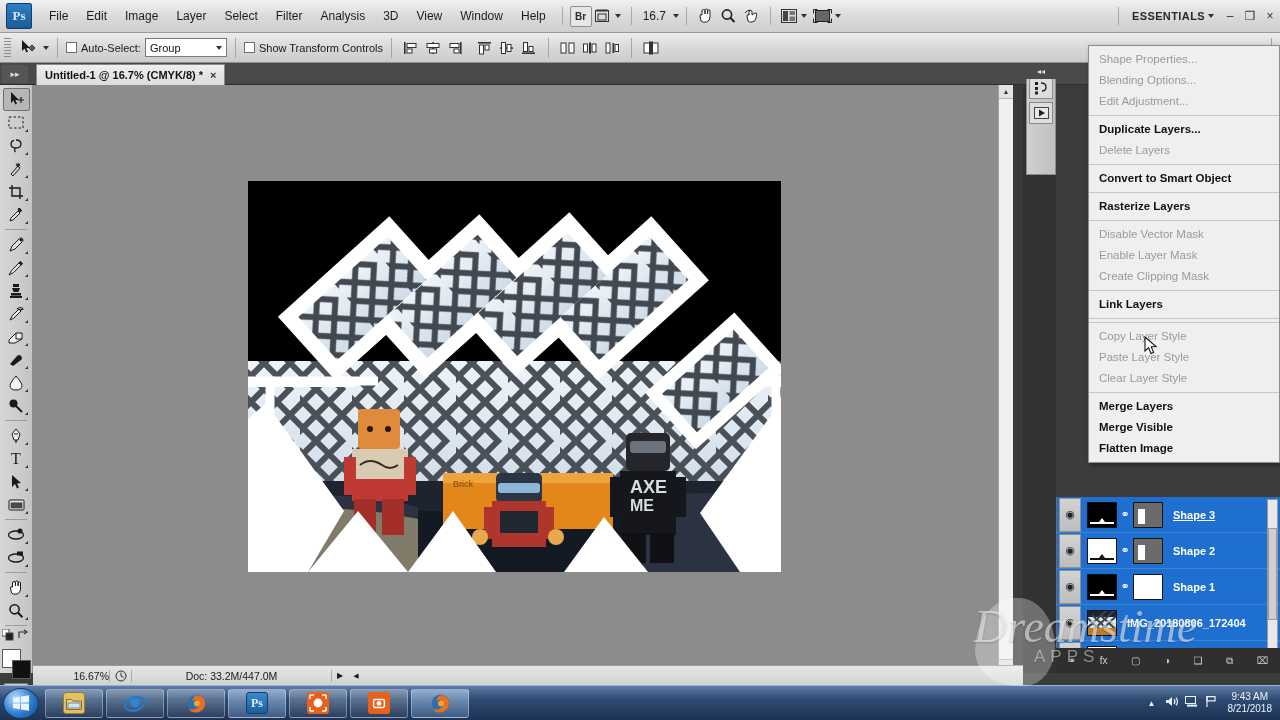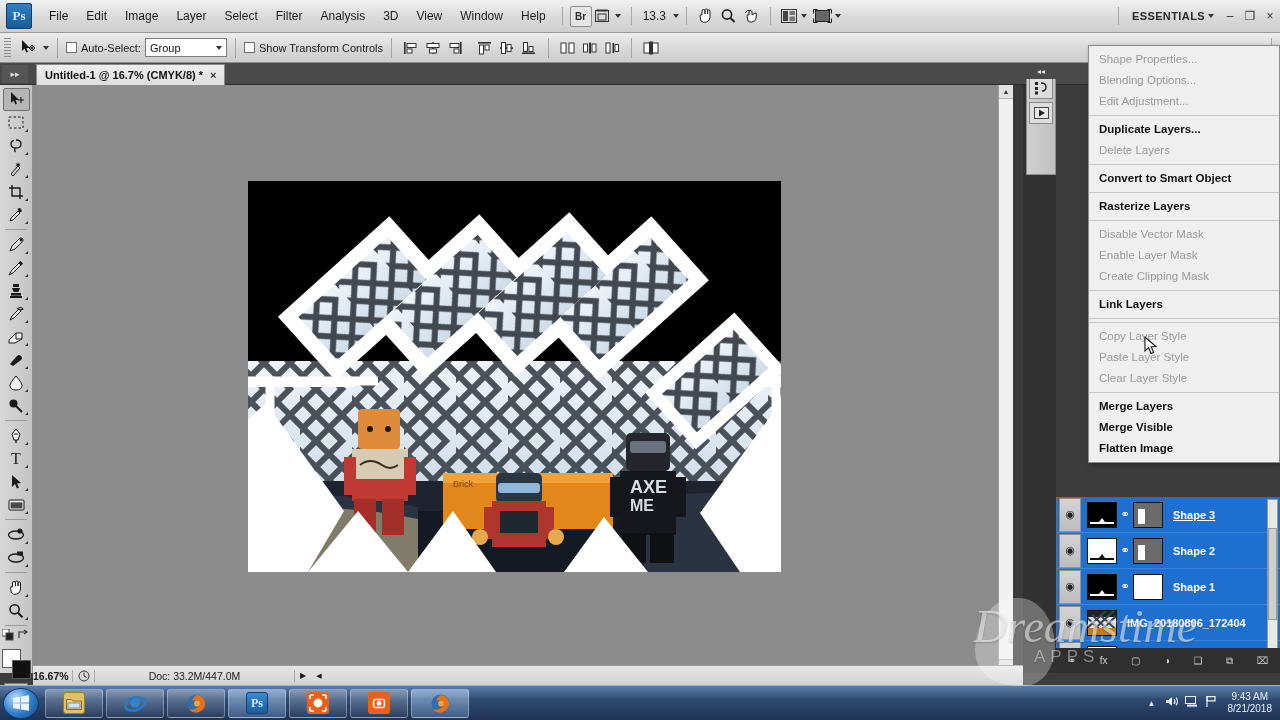--- a/index.html
+++ b/index.html
@@ -206,21 +206,21 @@
     color:#ccc;font-size:10px;
   }
 
   
   .statusbar{
     position:absolute;left:33px;top:665px;width:990px;height:20px;
     background:linear-gradient(#e6e6e6,#d2d2d2);
     border-top:1px solid #9a9a9a;
     display:flex;align-items:center;font-size:10.5px;color:#1a1a1a;
   }
-  .sb-zoom{width:40px;text-align:left;border-right:1px solid #a8a8a8;font-weight:bold;}
+  .sb-zoom{width:77px;text-align:right;border-right:1px solid #a8a8a8;}
   .sb-ico{width:22px;display:flex;align-items:center;justify-content:center;border-right:1px solid #a8a8a8;font-size:10px;}
   .sb-doc{flex:0 0 200px;text-align:center;border-right:1px solid #a8a8a8;}
   .sb-arr{width:16px;display:flex;align-items:center;justify-content:center;font-size:8px;}
 
   
   .taskbar{
     position:absolute;left:0;top:685px;width:1280px;height:35px;
     background:linear-gradient(#5f7ea4,#2e4a72 40%,#1d3254);
     border-top:1px solid #8fb4dd;
     display:flex;align-items:center;
@@ -293,21 +293,21 @@
       <svg width="17" height="15" viewBox="0 0 17 15">
         <rect x="0.5" y="1.5" width="13" height="11" fill="none" stroke="#333"></rect>
         <rect x="1.5" y="0.5" width="11" height="2" fill="#333"></rect>
         <rect x="3" y="5" width="8" height="6" fill="none" stroke="#333"></rect>
       </svg>
       <span class="caret"></span>
     </div>
 
     <div class="mb-sep"></div>
 
-    <div class="zoombox">13.3</div>
+    <div class="zoombox">16.7</div>
     <span class="caret"></span>
 
     <div class="mb-sep"></div>
 
     <div class="tool-btn">
       <svg width="17" height="16" viewBox="0 0 17 16">
         <path d="M4 13 L3 8 Q3 6 5 7 L5 3 Q5 1.5 6.5 1.5 Q8 1.5 8 3 L8 6 L8 2.3 Q8 1 9.3 1 Q10.6 1 10.6 2.3 L10.6 6 L10.6 3 Q10.6 1.8 11.8 1.8 Q13 1.8 13 3 L13 9 Q13 13 9.5 14 Q6 15 4 13 Z" fill="#fff" stroke="#222" stroke-width="1"></path>
       </svg>
     </div>
     <div class="tool-btn">

